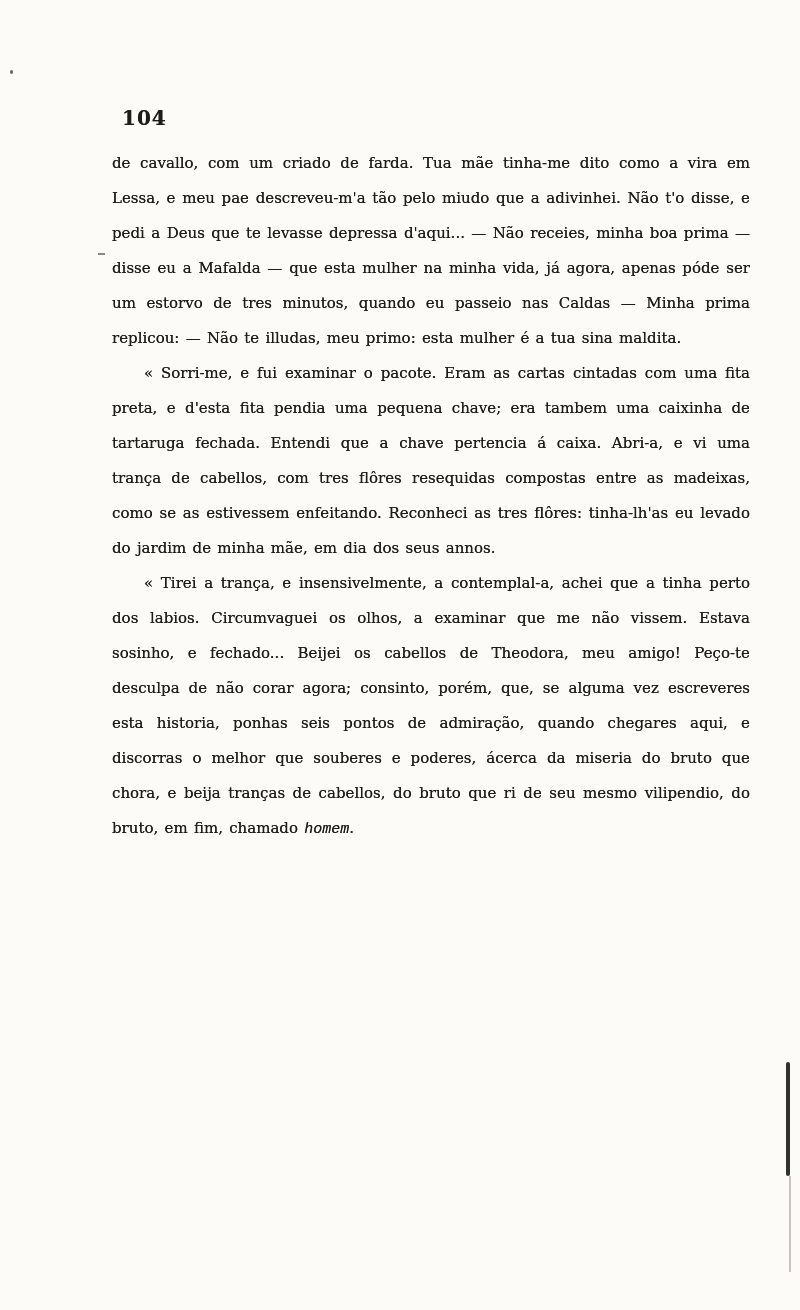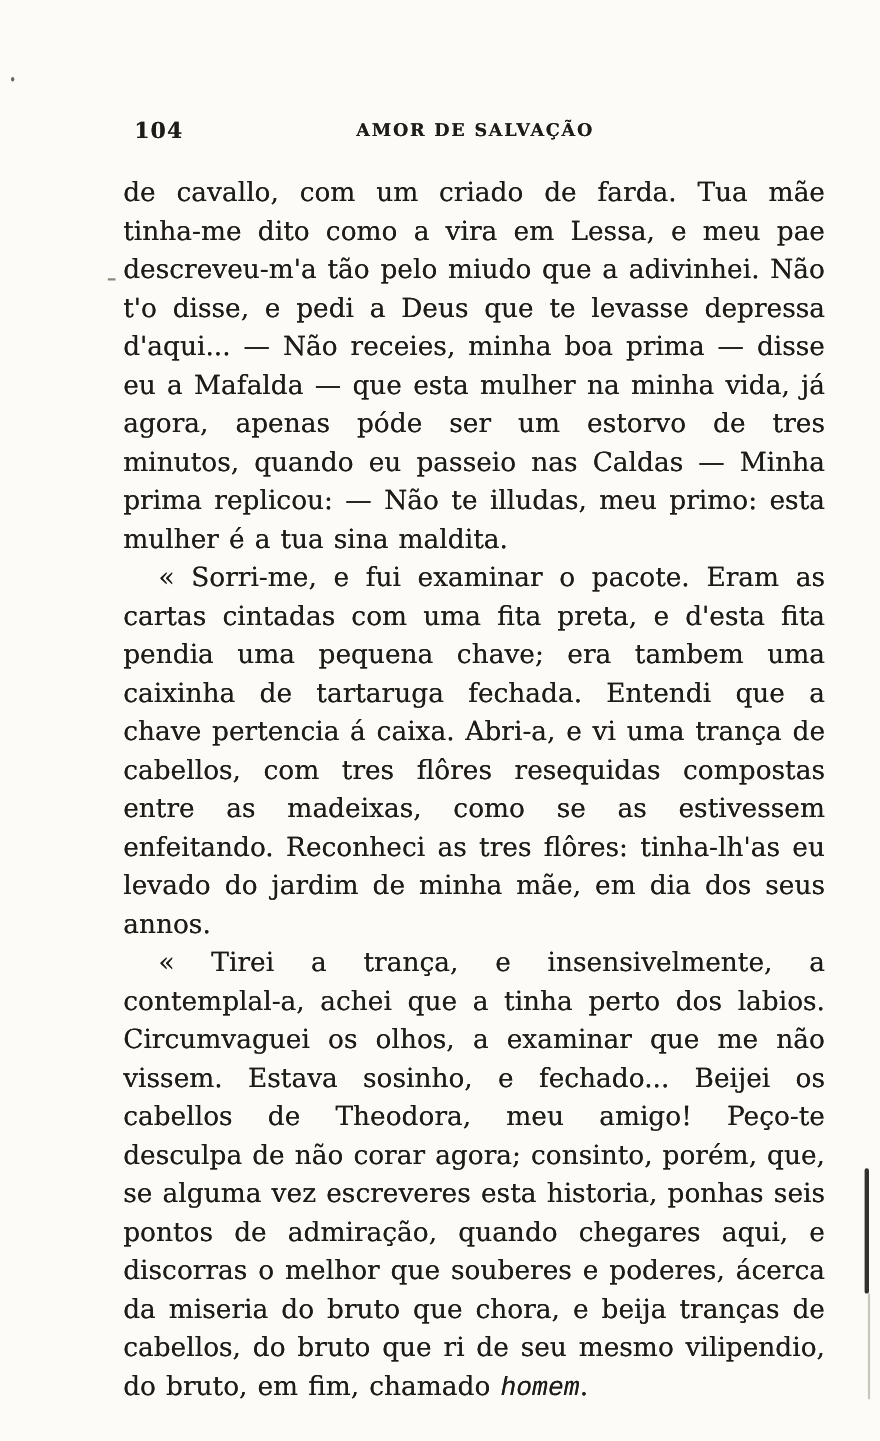--- a/index.html
+++ b/index.html
@@ -38,24 +38,24 @@
       right: 0;
       top: 3px;
       text-align: center;
       font-size: 16px;
       font-weight: bold;
       letter-spacing: 1.6px;
       text-shadow: 0 0 0.4px rgba(30,28,24,0.8);
     }
     .body-text {
       position: absolute;
-      top: 158px;
+      top: 146px;
       left: 112px;
       width: 638px;
-      font-size: 24px;
+      font-size: 15px;
       line-height: 35px;
       text-align: justify;
       text-shadow: 0 0 0.5px rgba(30,28,24,0.85);
       word-spacing: 1.5px;
     }
     .body-text p {
       margin: 0;
     }
     p.indented {
       text-indent: 32px;
@@ -99,21 +99,20 @@
       background: #c9c6bd;
     }
   </style>
 </head>
 <body>
 
 <div class="page">
 
   <div class="header">
     <span class="page-number">104</span>
-    <span class="running-title">AMOR DE SALVAÇÃO</span>
   </div>
 
   <div class="body-text">
     <p>de cavallo, com um criado de farda. Tua mãe tinha-me dito como a vira em Lessa, e meu pae descreveu-m'a tão pelo miudo que a adivinhei. Não t'o disse, e pedi a Deus que te levasse depressa d'aqui... — Não receies, minha boa prima — disse eu a Mafalda — que esta mulher na minha vida, já agora, apenas póde ser um estorvo de tres minutos, quando eu passeio nas Caldas — Minha prima replicou: — Não te illudas, meu primo: esta mulher é a tua sina maldita.</p>
     <p class="indented">« Sorri-me, e fui examinar o pacote. Eram as cartas cintadas com uma fita preta, e d'esta fita pendia uma pequena chave; era tambem uma caixinha de tartaruga fechada. Entendi que a chave pertencia á caixa. Abri-a, e vi uma trança de cabellos, com tres flôres resequidas compostas entre as madeixas, como se as estivessem enfeitando. Reconheci as tres flôres: tinha-lh'as eu levado do jardim de minha mãe, em dia dos seus annos.</p>
     <p class="indented"><span>« Tirei a trança, e insensivelmente, a contemplal-a, achei que a tinha perto dos labios. Circumvaguei os olhos, a examinar que me não vissem. Estava sosinho, e fechado... Beijei os cabellos de Theodora, meu amigo! Peço-te desculpa de não corar agora; consinto, porém, que, se alguma vez escreveres esta historia, ponhas seis pontos de admiração, quando chegares aqui, e discorras o melhor que souberes e poderes, ácerca da miseria do bruto que chora, e beija tranças de cabellos, do bruto que ri de seu mesmo vilipendio, do bruto, em fim, chamado </span><span class="italic-word">homem</span><span>.</span></p>
   </div>
 
   <div class="artifact speck-top-left"></div>
   <div class="artifact mark-left-margin"></div>

